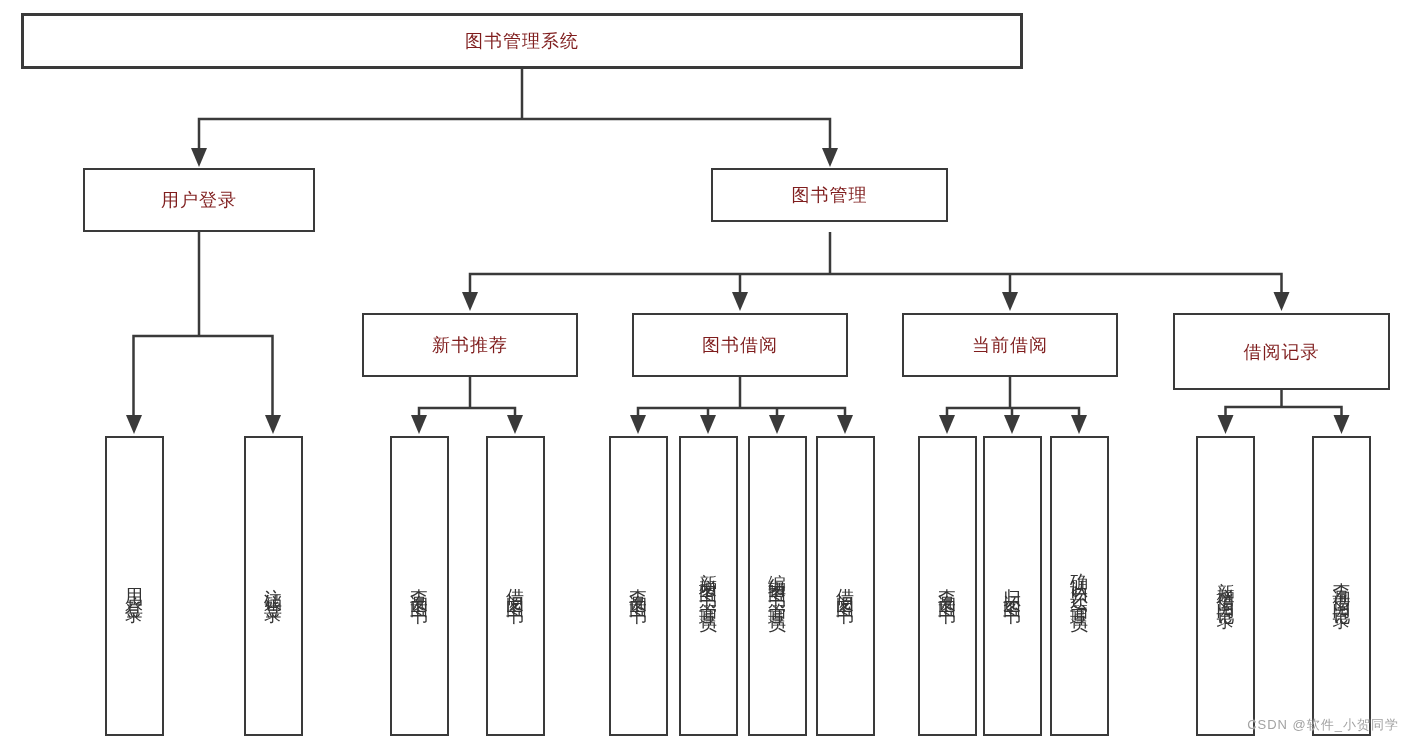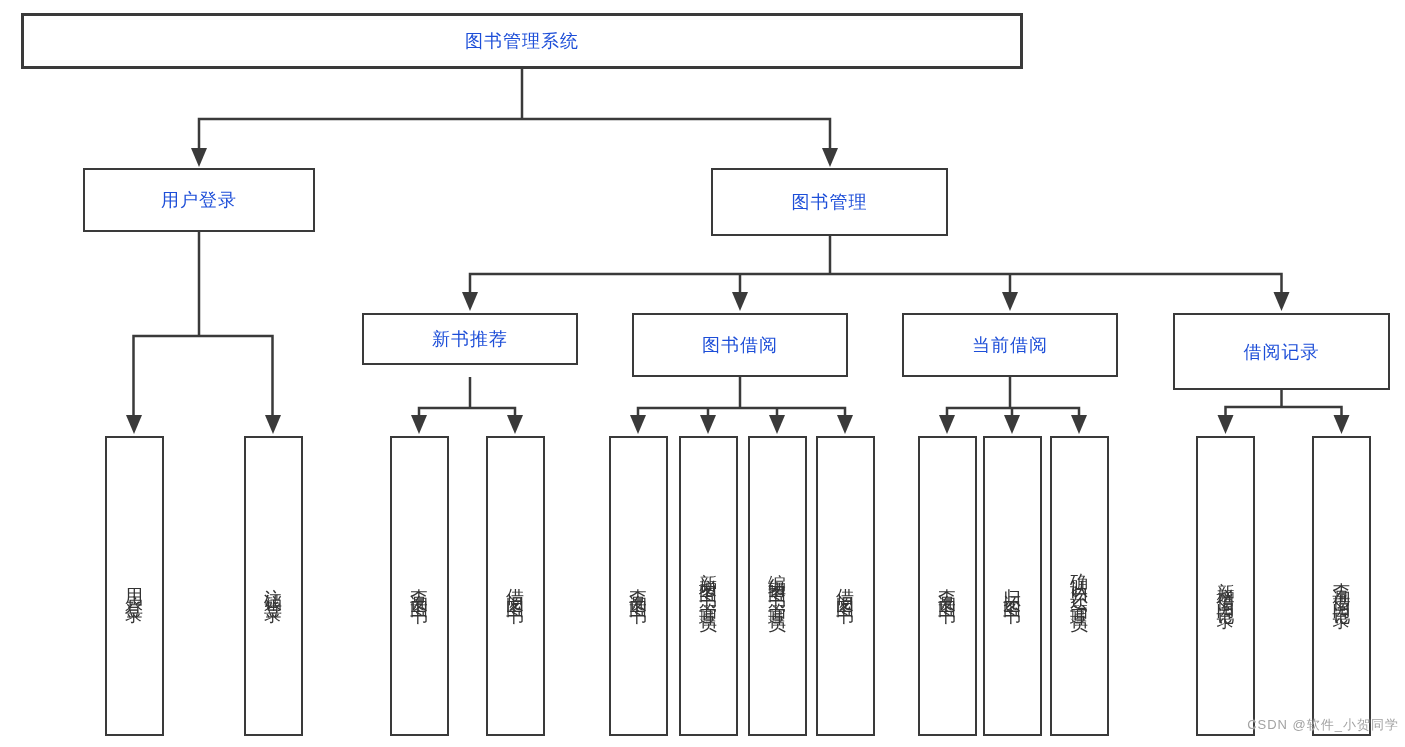--- a/index.html
+++ b/index.html
@@ -17,21 +17,21 @@
     width: 1405px; height: 747px;
   }
   .box {
     position: absolute;
     box-sizing: border-box;
     background: #ffffff;
     border: 2.5px solid #3a3a3a;
     display: flex;
     align-items: center;
     justify-content: center;
-    color: #1d4ed8;
+    color: #7f1d1d;
     font-size: 18px;
     letter-spacing: 1px;
   }
   .box.root { border-width: 3px; }
   .leaf {
     position: absolute;
     box-sizing: border-box;
     background: #ffffff;
     border: 2.5px solid #3a3a3a;
     display: flex;
@@ -115,23 +115,23 @@
       <polygon points="1004,415 1020,415 1012,434"></polygon>
       <polygon points="1071,415 1087,415 1079,434"></polygon>
       <polygon points="1217.5,415 1233.5,415 1225.5,434"></polygon>
       <polygon points="1333.5,415 1349.5,415 1341.5,434"></polygon>
     </g>
   </svg>
 
   <div class="box root" style="left:21px; top:13px; width:1002px; height:56px;">图书管理系统</div>
 
   <div class="box" style="left:83px; top:168px; width:232px; height:64px;">用户登录</div>
-  <div class="box" style="left:711px; top:168px; width:237px; height:68px;">图书管理</div>
+  <div class="box" style="left:711px; top:168px; width:237px; height:54px;">图书管理</div>
 
-  <div class="box" style="left:362px; top:313px; width:216px; height:52px;">新书推荐</div>
+  <div class="box" style="left:362px; top:313px; width:216px; height:64px;">新书推荐</div>
   <div class="box" style="left:632px; top:313px; width:216px; height:64px;">图书借阅</div>
   <div class="box" style="left:902px; top:313px; width:216px; height:64px;">当前借阅</div>
   <div class="box" style="left:1173px; top:313px; width:217px; height:77px;">借阅记录</div>
 
   <div class="leaf" style="left:104.5px;">
     <span>用户登录</span>
   </div>
   <div class="leaf" style="left:243.5px;">
     <span>注销登录</span>
   </div>

